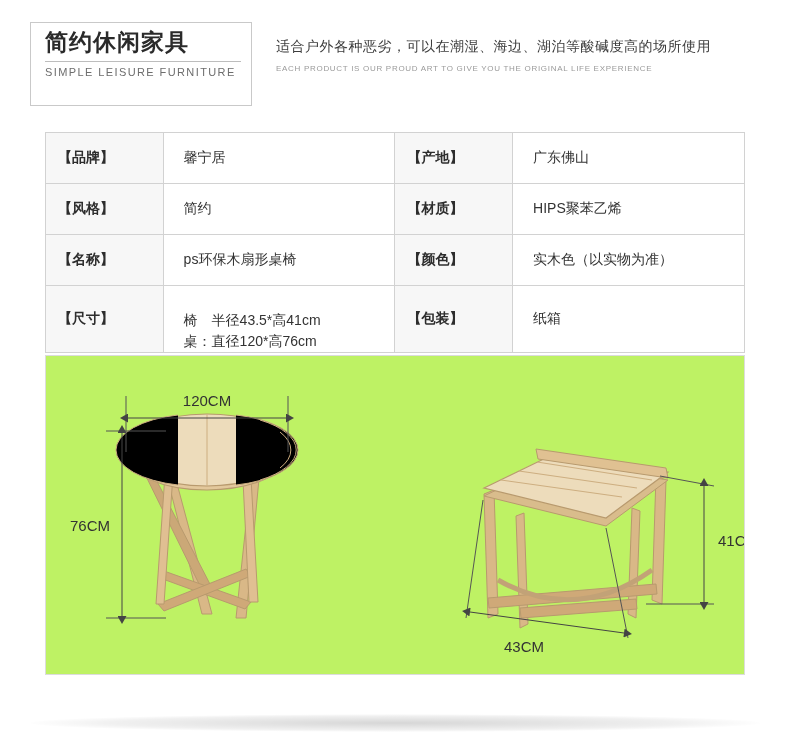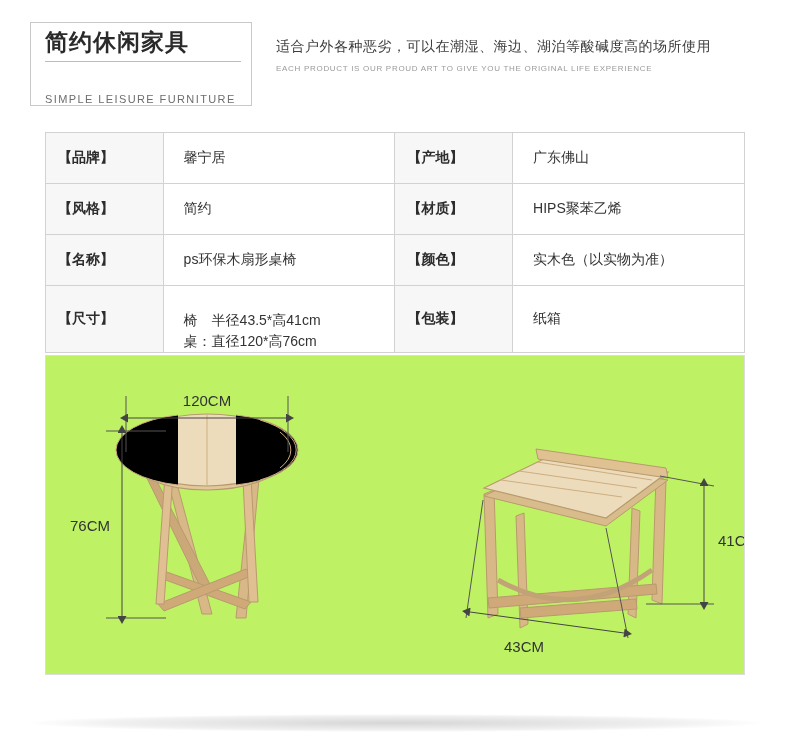--- a/index.html
+++ b/index.html
@@ -43,21 +43,20 @@
     width: 196px; height: 1px;
     background: #bdbdbd;
   }
   .brand-en {
     position: absolute;
     left: 14px; top: 43px;
     font-size: 11px;
     color: #6d6d6d;
     letter-spacing: 1.4px;
     white-space: nowrap;
-    margin-top: 27px;
   }
   .header-text {
     position: absolute;
     left: 265px; top: 38px;
     width: 510px;
     margin-left: 11px;
   }
   .header-cn {
     font-size: 14px;
     color: #3c3c3c;

